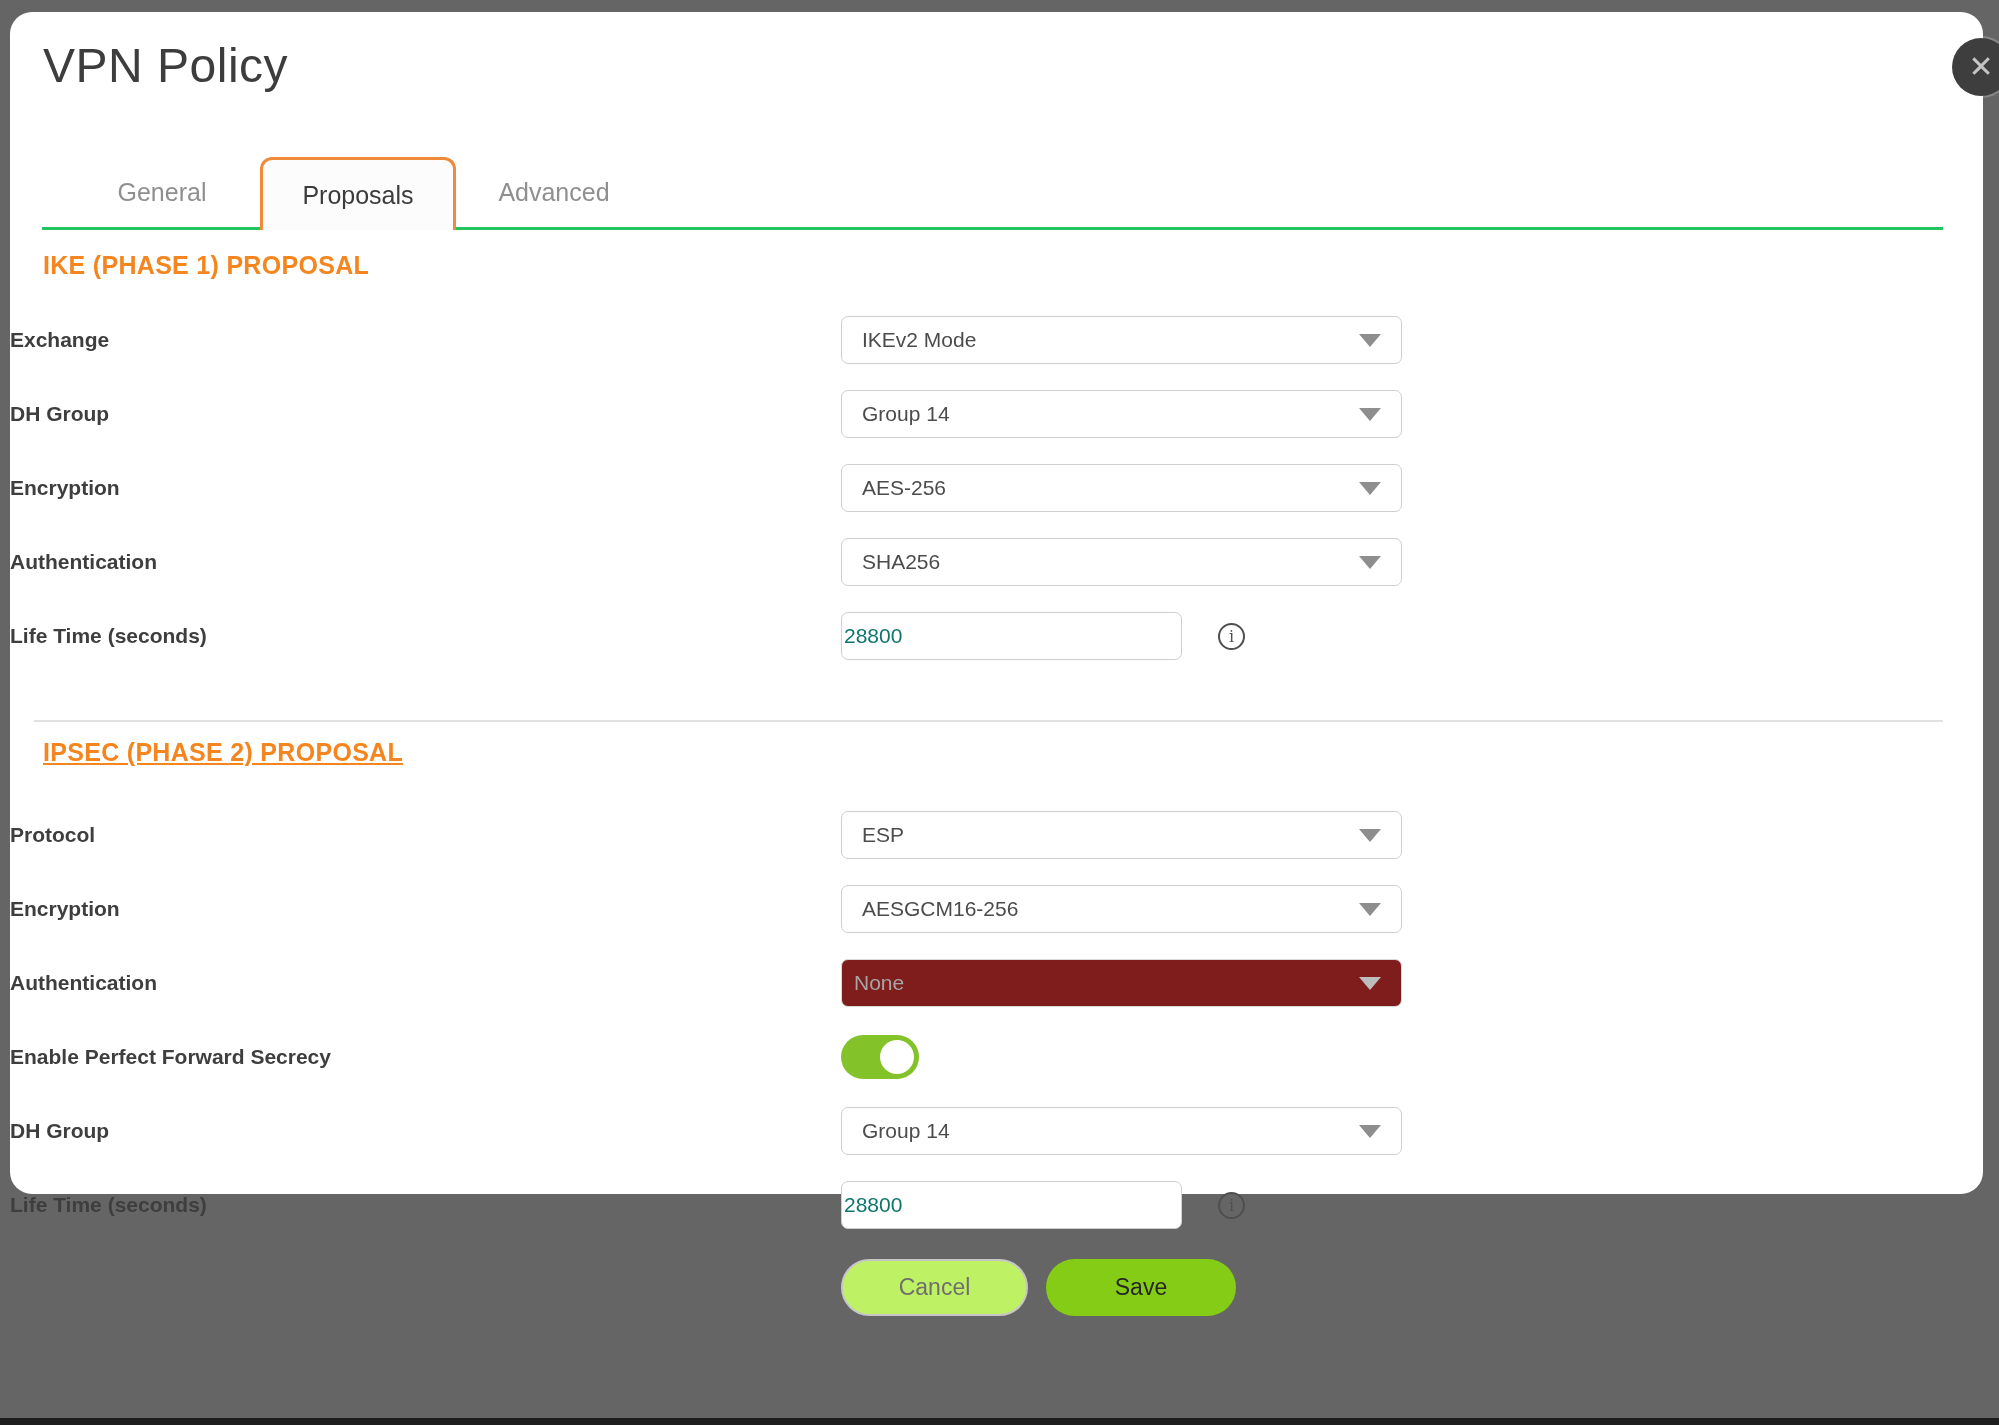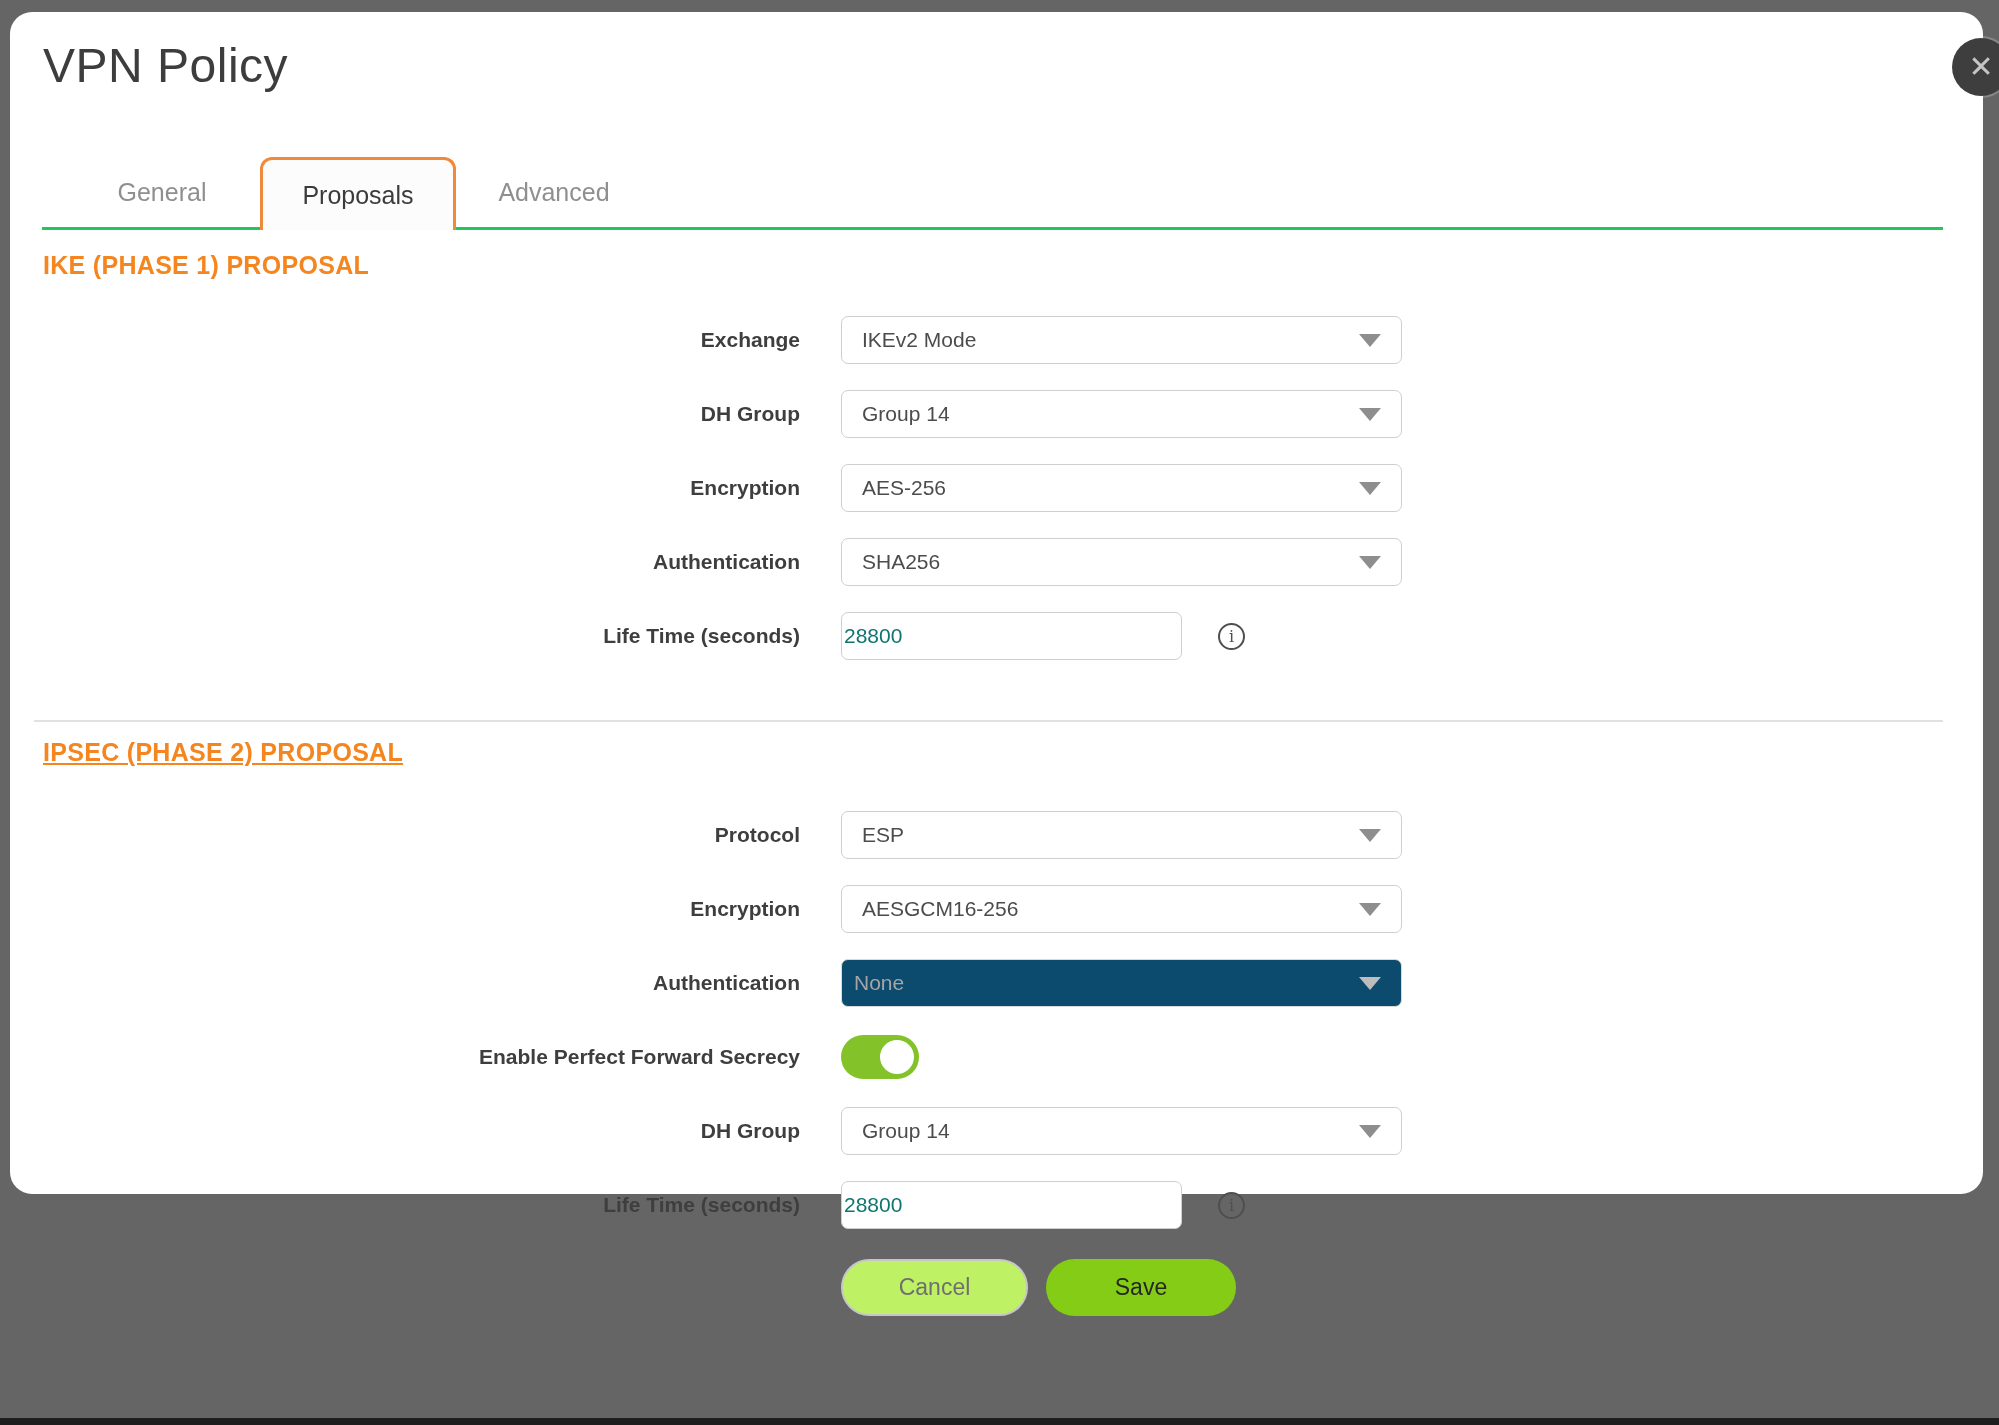--- a/index.html
+++ b/index.html
@@ -46,37 +46,37 @@
   .content { position:absolute; left:0; right:0; top:221px; }
   .section-heading {
     margin:18px 0 0 33px;
     font-size:25px; font-weight:700; color:#F5861F; letter-spacing:0.3px;
   }
   .section-heading.second { margin-top:16px;text-decoration:underline; }
   .rows { margin-top:36px; }
   .rows.second { margin-top:44px; }
   .row { display:flex; align-items:center; height:48px; margin-bottom:26px; }
   .row-label {
-    flex:0 0 831px; text-align:right; padding-right:41px;
+    flex:0 0 831px; padding-right:41px;
     font-size:21px; font-weight:700; color:#3e3e3e;
   }
   .control { display:flex; align-items:center; gap:36px; }
   .select {
     width:561px; height:48px; background:#fff;
     border:1.5px solid #cfcfcf; border-radius:7px;
     display:flex; align-items:center; justify-content:space-between;
     padding:0 20px; cursor:pointer;
   }
   .select-value { font-size:21px; color:#4c4c4c;text-align:center; }
   .caret {
     width:0; height:0;
     border-left:11px solid transparent; border-right:11px solid transparent;
     border-top:13px solid #8e8e8e;
   }
-  .select.disabled { background:#0c4a6e; border-color:#d9d9d9; cursor:default;padding-left:12px; }
+  .select.disabled { background:#7f1d1d; border-color:#d9d9d9; cursor:default;padding-left:12px; }
   .select.disabled .select-value { color:#a5a5a5; }
   .select.disabled .caret { border-top-color:#bdbdbd; }
   .text-input {
     width:341px; height:48px; border:1.5px solid #cfcfcf; border-radius:7px;
     padding:0 2px; font-size:21px; color:#0f766e;
     font-family:"Liberation Sans","DejaVu Sans",sans-serif; outline:none;
   }
   .info-icon {
     width:27px; height:27px; border:2px solid #4f4f4f; border-radius:50%;
     display:flex; align-items:center; justify-content:center;

